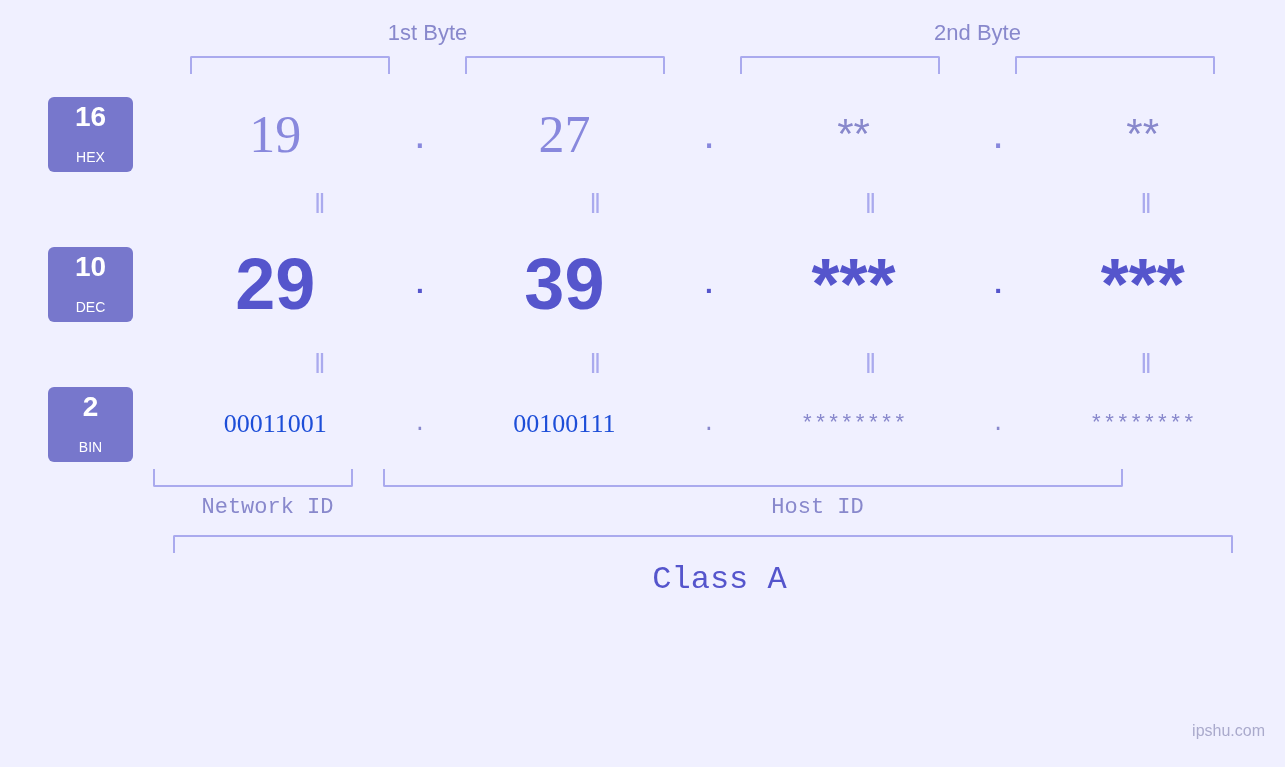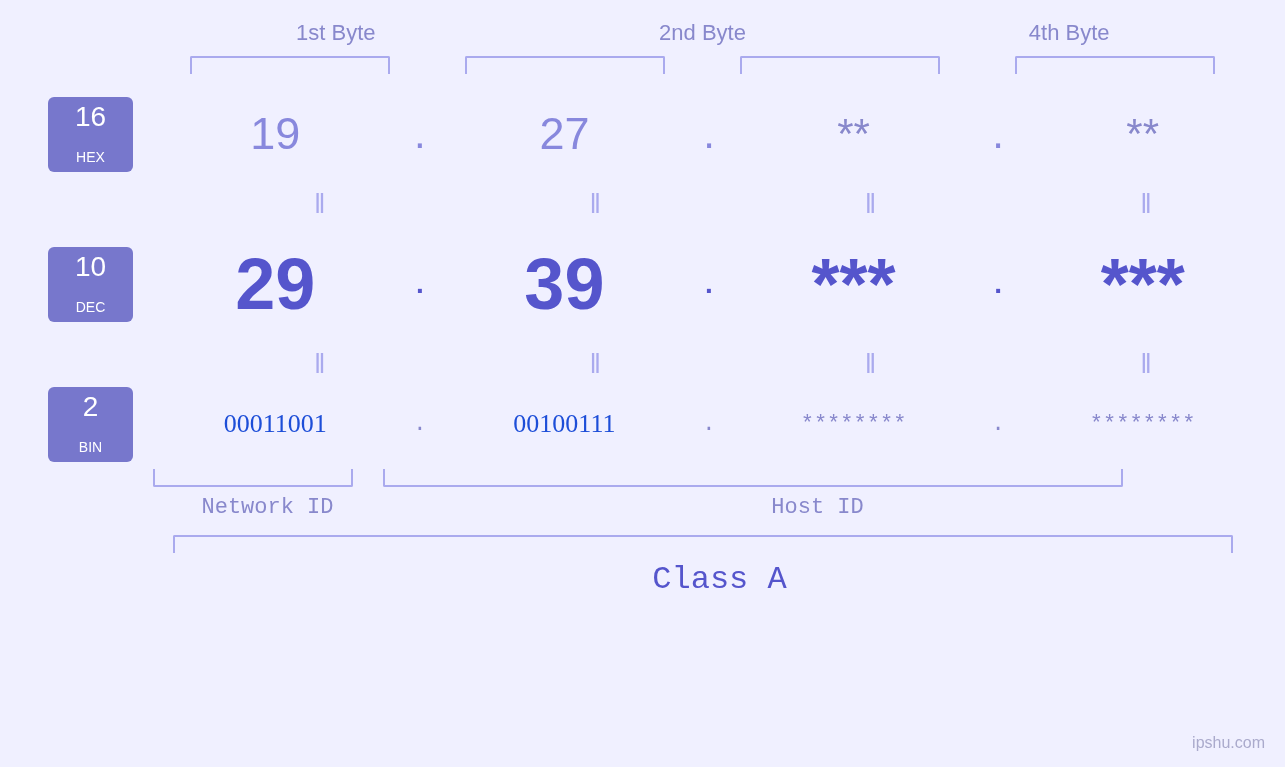--- a/index.html
+++ b/index.html
@@ -76,21 +76,21 @@
       flex-direction: column;
       align-items: center;
       justify-content: center;
       margin-left: 48px;
       flex-shrink: 0;
     }
 
     .base-number {
       color: white;
       font-size: 28px;
-      font-weight: normal;
+      font-weight: bold;
       font-family: Arial, sans-serif;
       line-height: 1;
     }
 
     .base-label {
       color: white;
       font-size: 14px;
       font-family: Arial, sans-serif;
       margin-top: 18px;
     }
@@ -109,22 +109,22 @@
     }
 
     .dot-cell {
       width: 40px;
       text-align: center;
     }
 
     
     .hex-value {
       color: #8888dd;
-      font-size: 45px;
-      font-family: Liberation Sans, sans-serif;
+      font-size: 52px;
+      font-family: Liberation Serif, serif;
       font-weight: 300;
     }
 
     .hex-dot {
       color: #8888dd;
       font-size: 42px;
       font-family: Arial, sans-serif;
     }
 
     
@@ -233,21 +233,21 @@
       color: #5555cc;
       font-size: 32px;
       font-family: 'Courier New', Courier, monospace;
       text-align: center;
       margin-left: 34px;
     }
 
     
     .watermark {
       position: absolute;
-      bottom: 15px;
+      bottom: 27px;
       right: 20px;
       color: #aaaacc;
       font-size: 16px;
       font-family: Arial, sans-serif;
       text-align: right;
     }
 
     .asterisk-val {
       color: #8888cc;
       font-size: 42px;
@@ -268,21 +268,20 @@
     }
   </style>
 </head>
 <body>
 
 <div class="container">
 
   <div class="byte-headers">
     <div class="byte-header">1st Byte</div>
     <div class="byte-header">2nd Byte</div>
-    <div class="byte-header">4th Byte</div>
   </div>
 
   <div class="brackets-row">
     <div class="bracket"></div>
     <div class="bracket"></div>
     <div class="bracket"></div>
     <div class="bracket"></div>
   </div>
 
   <div class="values-row">

